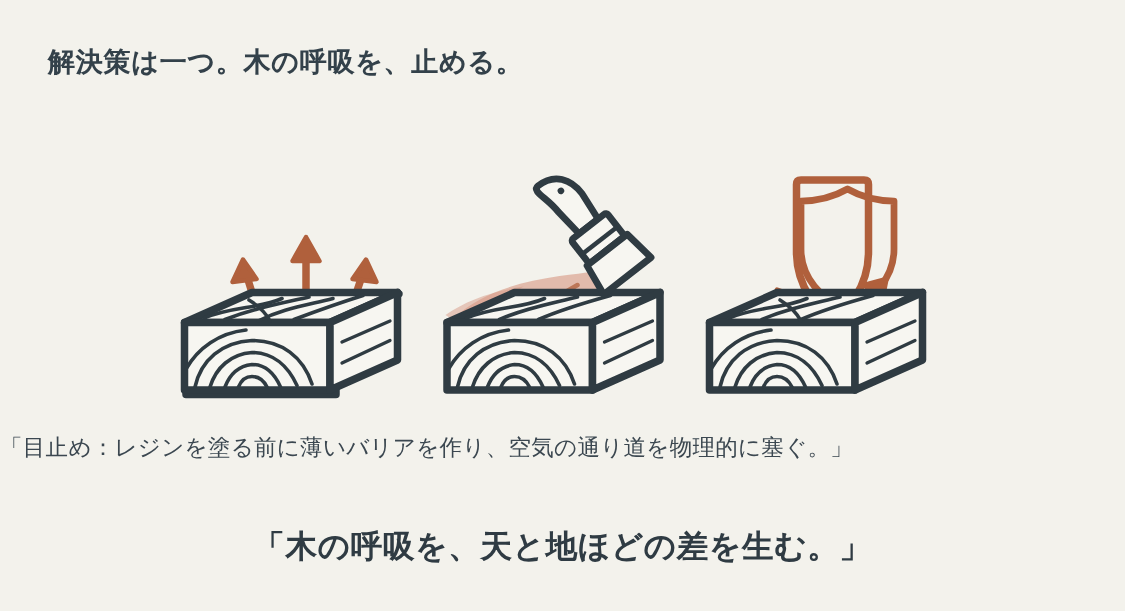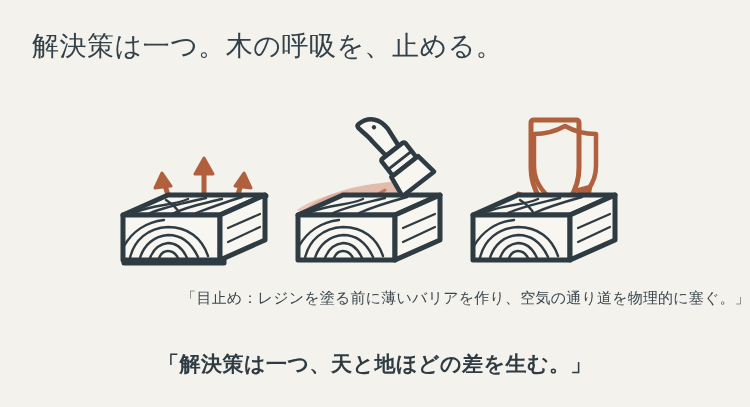--- a/index.html
+++ b/index.html
@@ -21,22 +21,22 @@
     height: 407px;
     background: #f3f2ec;
     box-sizing: border-box;
   }
 
   
   .title {
     position: absolute;
     left: 32px;
     top: 30px;
-    font-size: 27px;
-    font-weight: normal;
+    font-size: 18px;
+    font-weight: bold;
     letter-spacing: 0.5px;
     color: #33414a;
     line-height: 1.25;
     white-space: nowrap;
   }
 
   
   .panels {
     position: absolute;
     left: 0;
@@ -65,21 +65,21 @@
     color: #3b4850;
     letter-spacing: 1px;
   }
 
   
   .caption {
     position: absolute;
     left: 0;
     top: 289px;
     width: 750px;
-    text-align: right;
+    text-align: left;
     font-size: 15px;
     color: #3b4750;
     letter-spacing: 0.2px;
     white-space: nowrap;
   }
 
   
   .kicker {
     position: absolute;
     left: 0;
@@ -245,15 +245,15 @@
         <g fill="none" stroke="#2f3b42" stroke-width="2.2" stroke-linecap="round">
           <path d="M 118 128 L 150 114"></path>
           <path d="M 118 142 L 150 127"></path>
         </g>
       </svg>
     </div>
   </div>
 
   <div class="caption">「目止め：レジンを塗る前に薄いバリアを作り、空気の通り道を物理的に塞ぐ。」</div>
 
-  <div class="kicker">「解決策は一つ、天と地ほどの差を生む。」</div>
+  <div class="kicker">「木の呼吸を、天と地ほどの差を生む。」</div>
 
 </div>
 
 </body></html>

